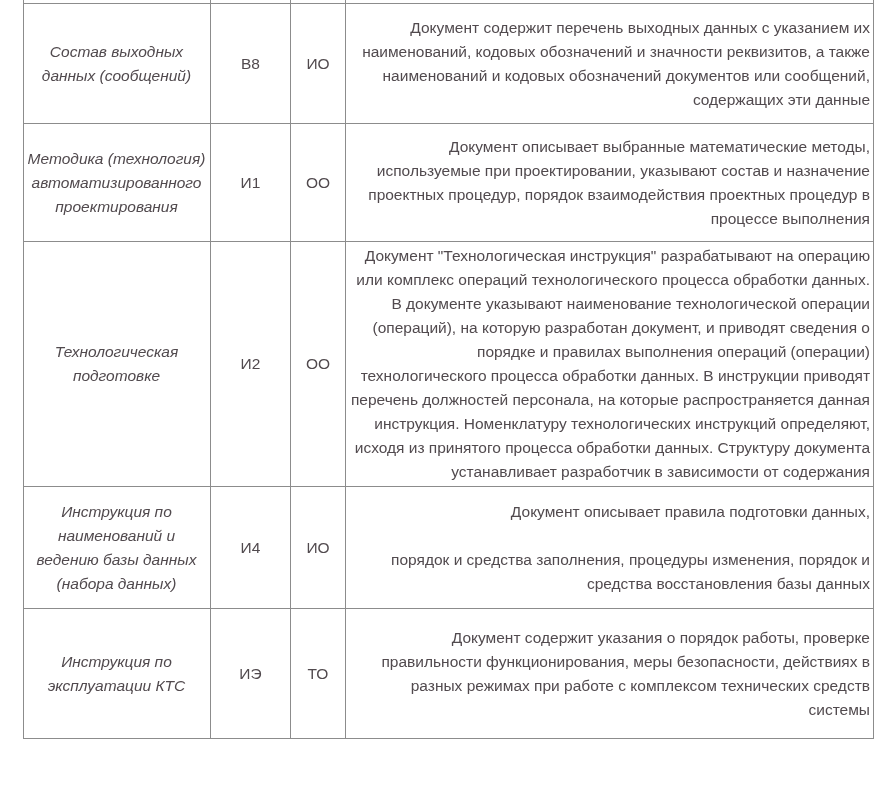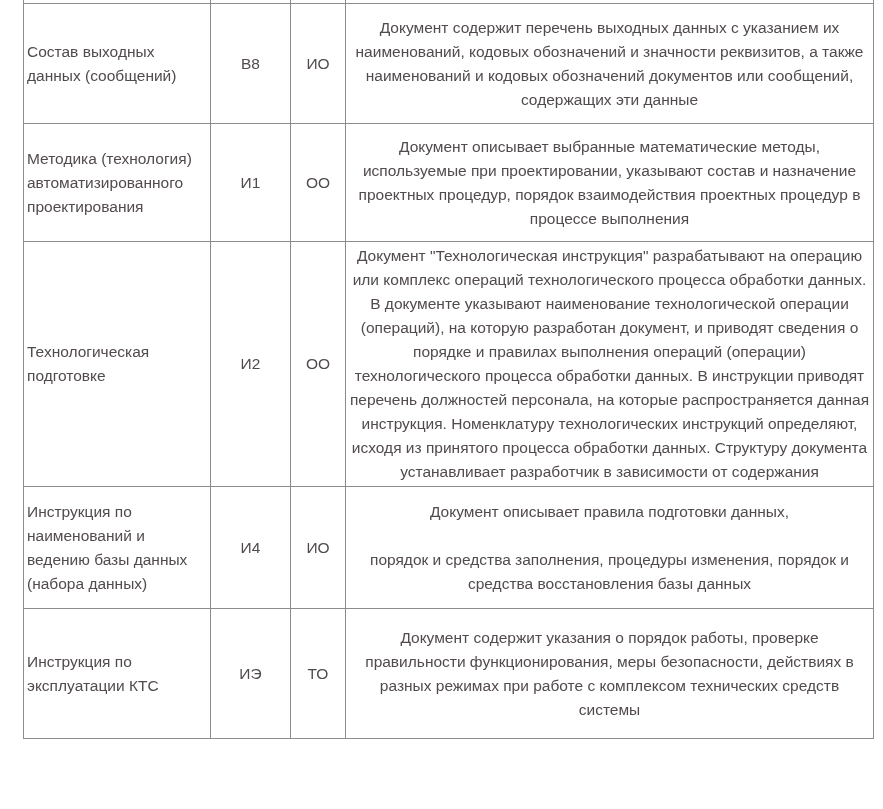--- a/index.html
+++ b/index.html
@@ -37,29 +37,30 @@
       line-height: 24px;
       overflow: hidden;
     }
     col.c-name { width: 187px; }
     col.c-code { width: 80px; }
     col.c-part { width: 55px; }
     col.c-desc { width: 528px; }
 
     td.cell-name {
       padding: 2px 4px 2px 3px;
-      text-align: left;
+      text-align: center;
+      font-style: italic;
     }
     td.cell-code, td.cell-part {
       text-align: center;
       padding: 2px;
     }
     td.cell-desc {
       padding: 2px 3px 2px 3px;
-      text-align: center;
+      text-align: right;
       white-space: pre-line;
     }
     tr.r-sliver { height: 8px; }
     tr.r-0 { height: 120px; }
     tr.r-1 { height: 118px; }
     tr.r-2 { height: 244px; }
     tr.r-3 { height: 102px; }
     tr.r-4 { height: 122px; }
     tr.r-5 { height: 130px; }
   </style>

